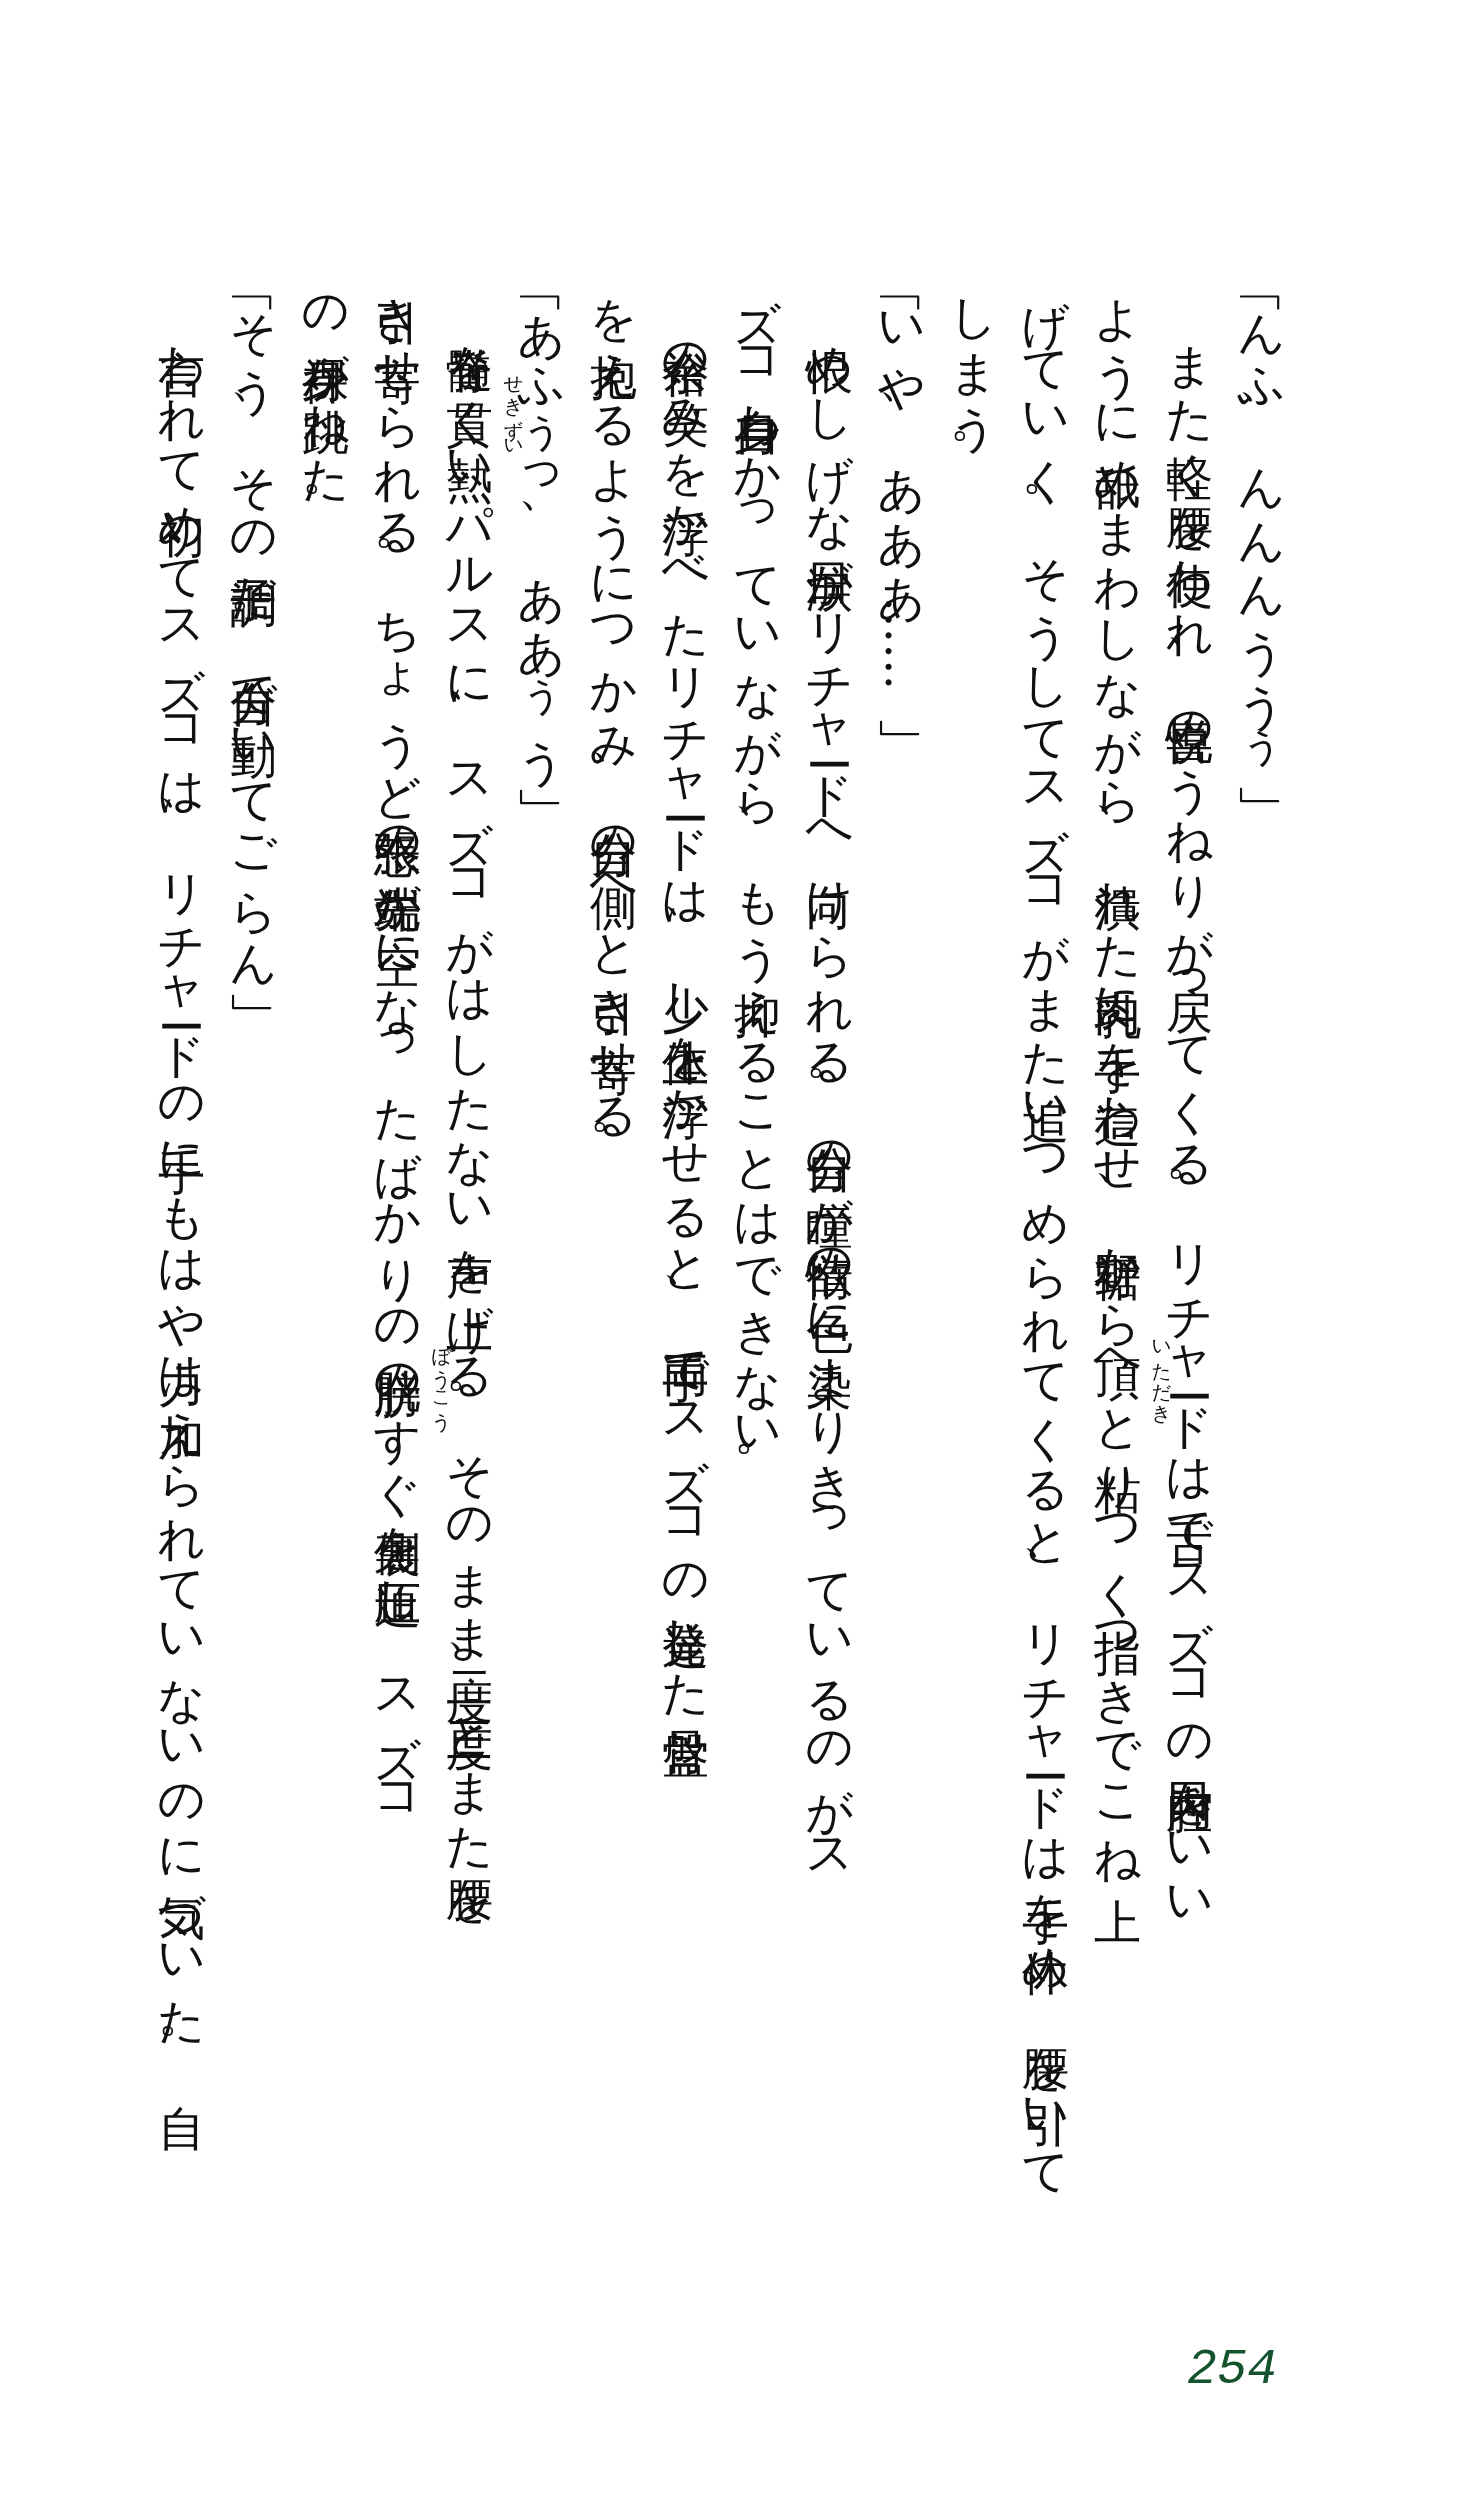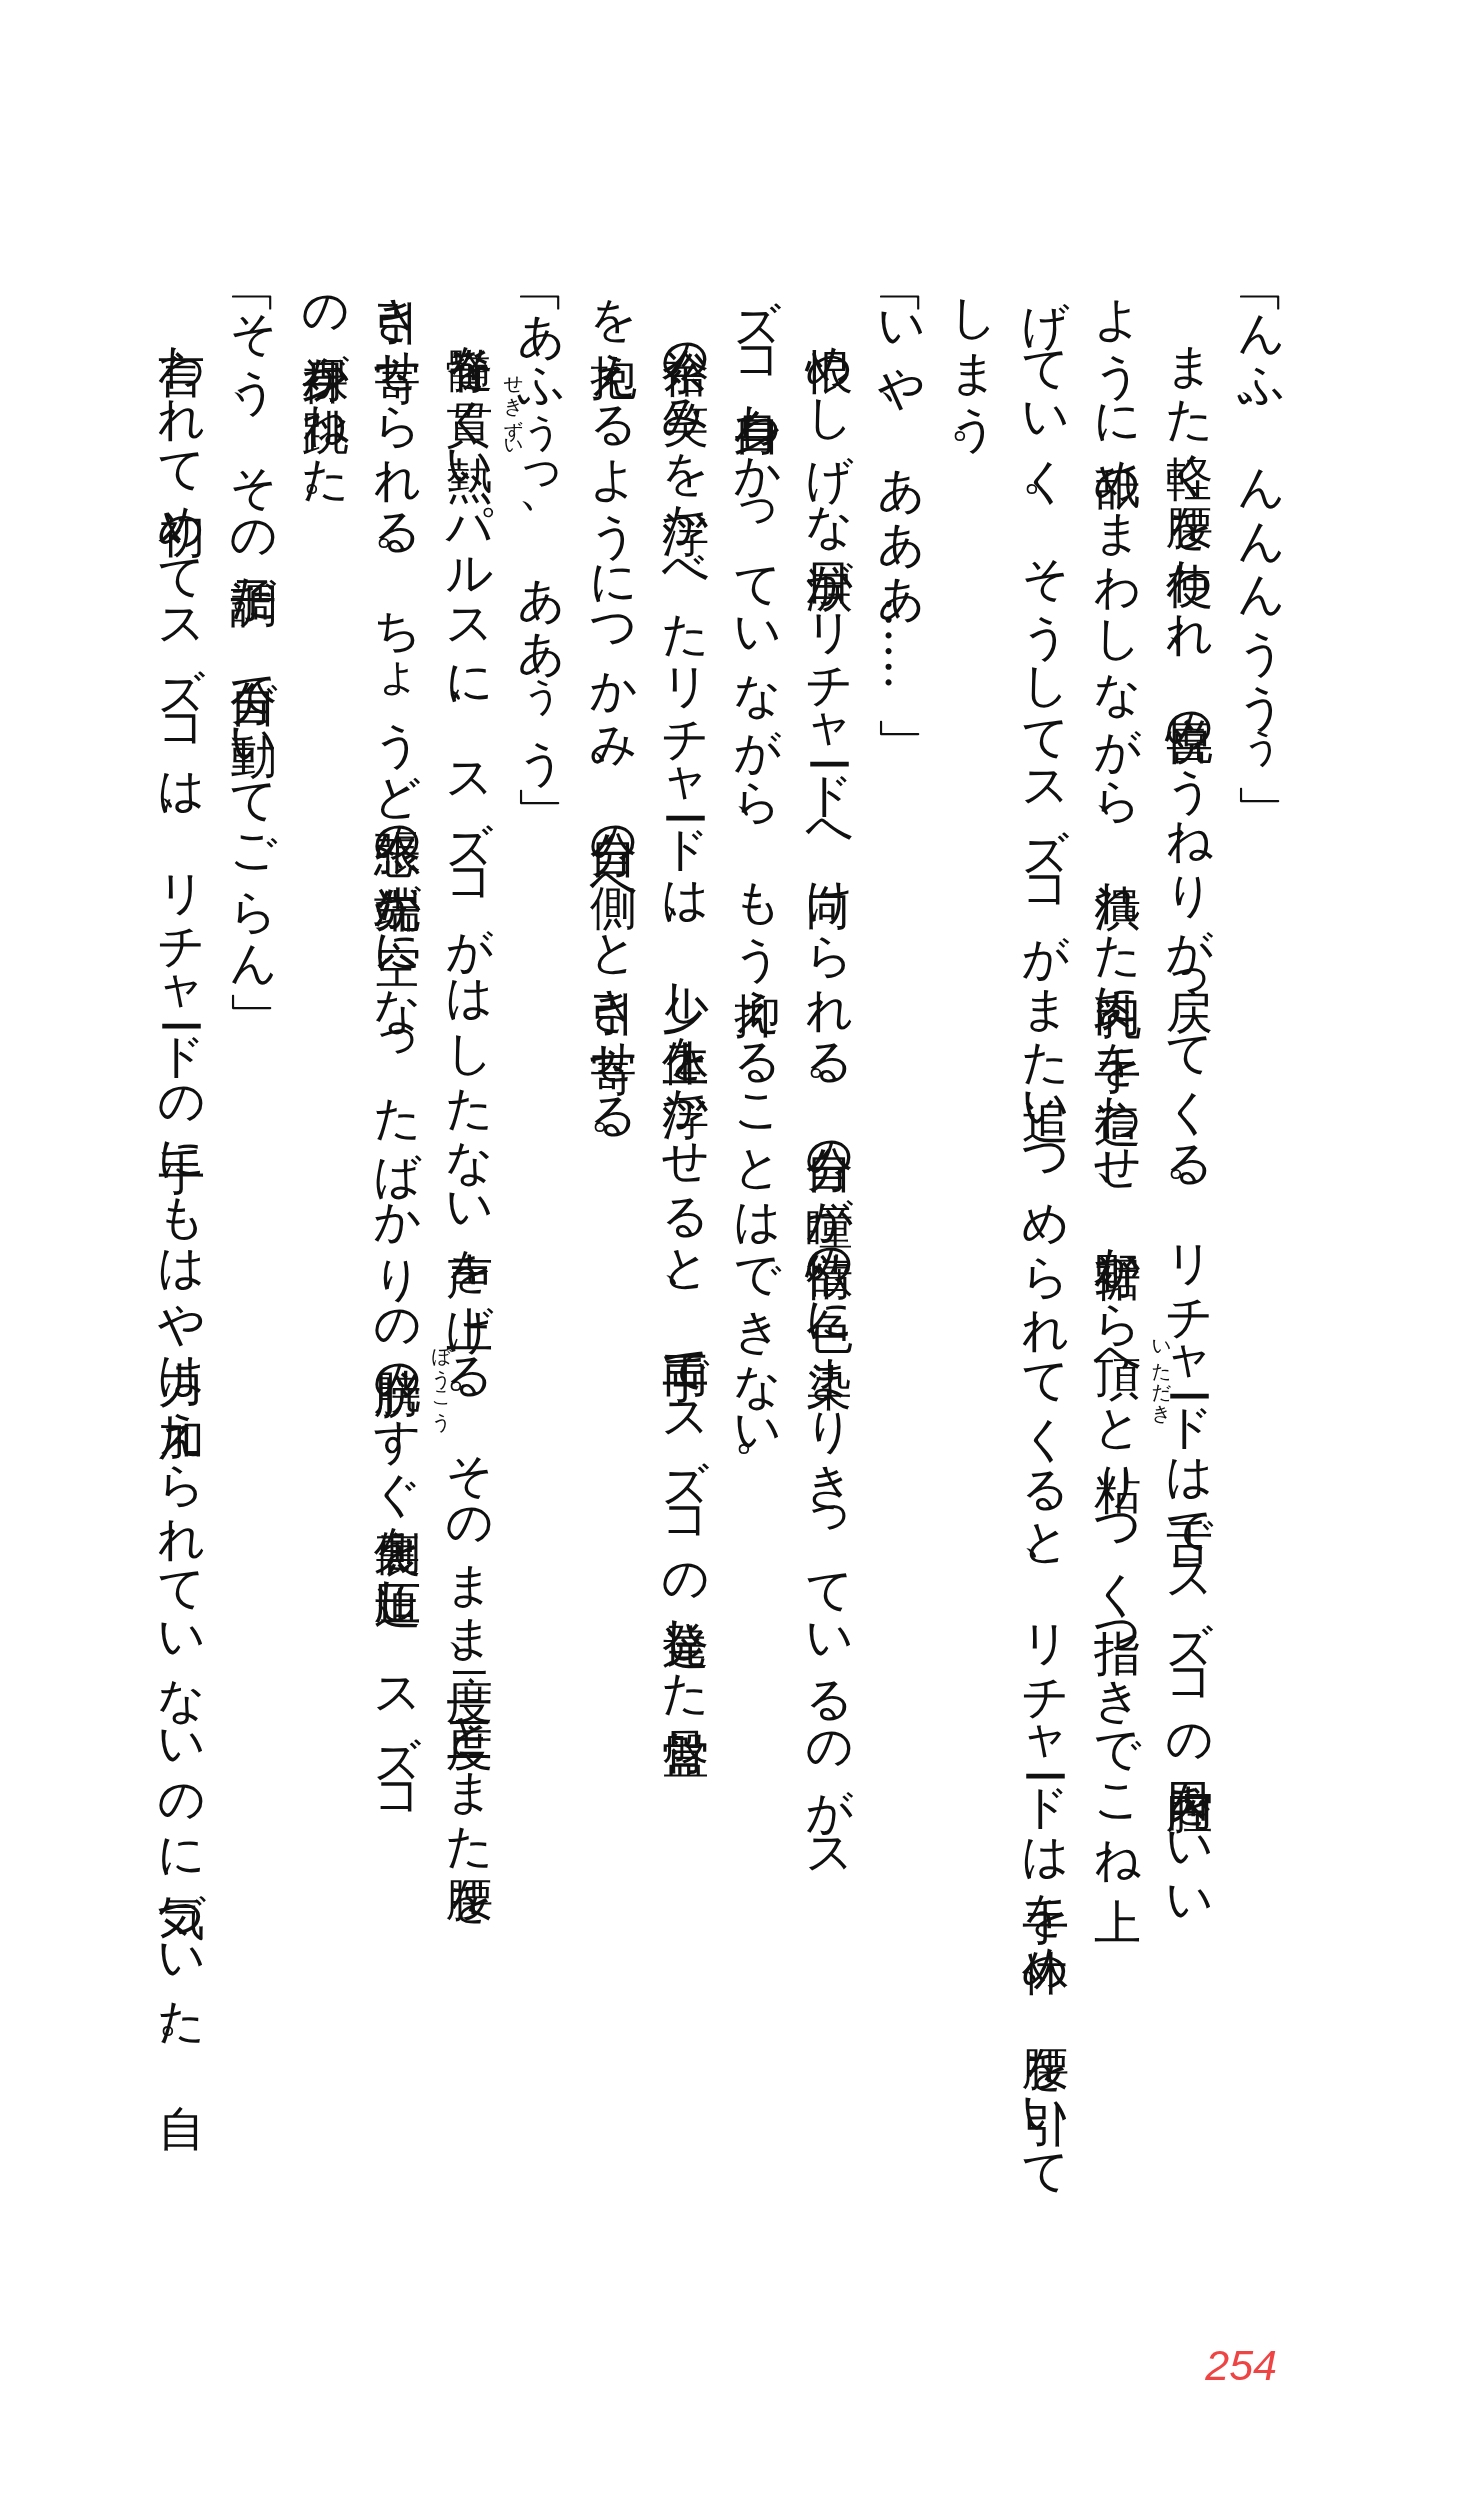--- a/index.html
+++ b/index.html
@@ -47,24 +47,24 @@
     font-size: 19.5px;
     line-height: 1.02;
     letter-spacing: -0.9px;
     color: #101010;
   }
 
   .page-number {
     position: absolute;
     top: 2341px;
     right: 192px;
-    font-size: 43px;
+    font-size: 50px;
     font-style: italic;
-    color: #ef4444;
-    font-family: Liberation Sans, sans-serif;
+    color: #14532d;
+    font-family: Liberation Mono, monospace;
   }
 </style>
 </head>
 <body>
 
 <div>
 
   <main class="text-block">
 
     <p class="col dlg"><span>「んふ、んんんううぅ」</span></p>

